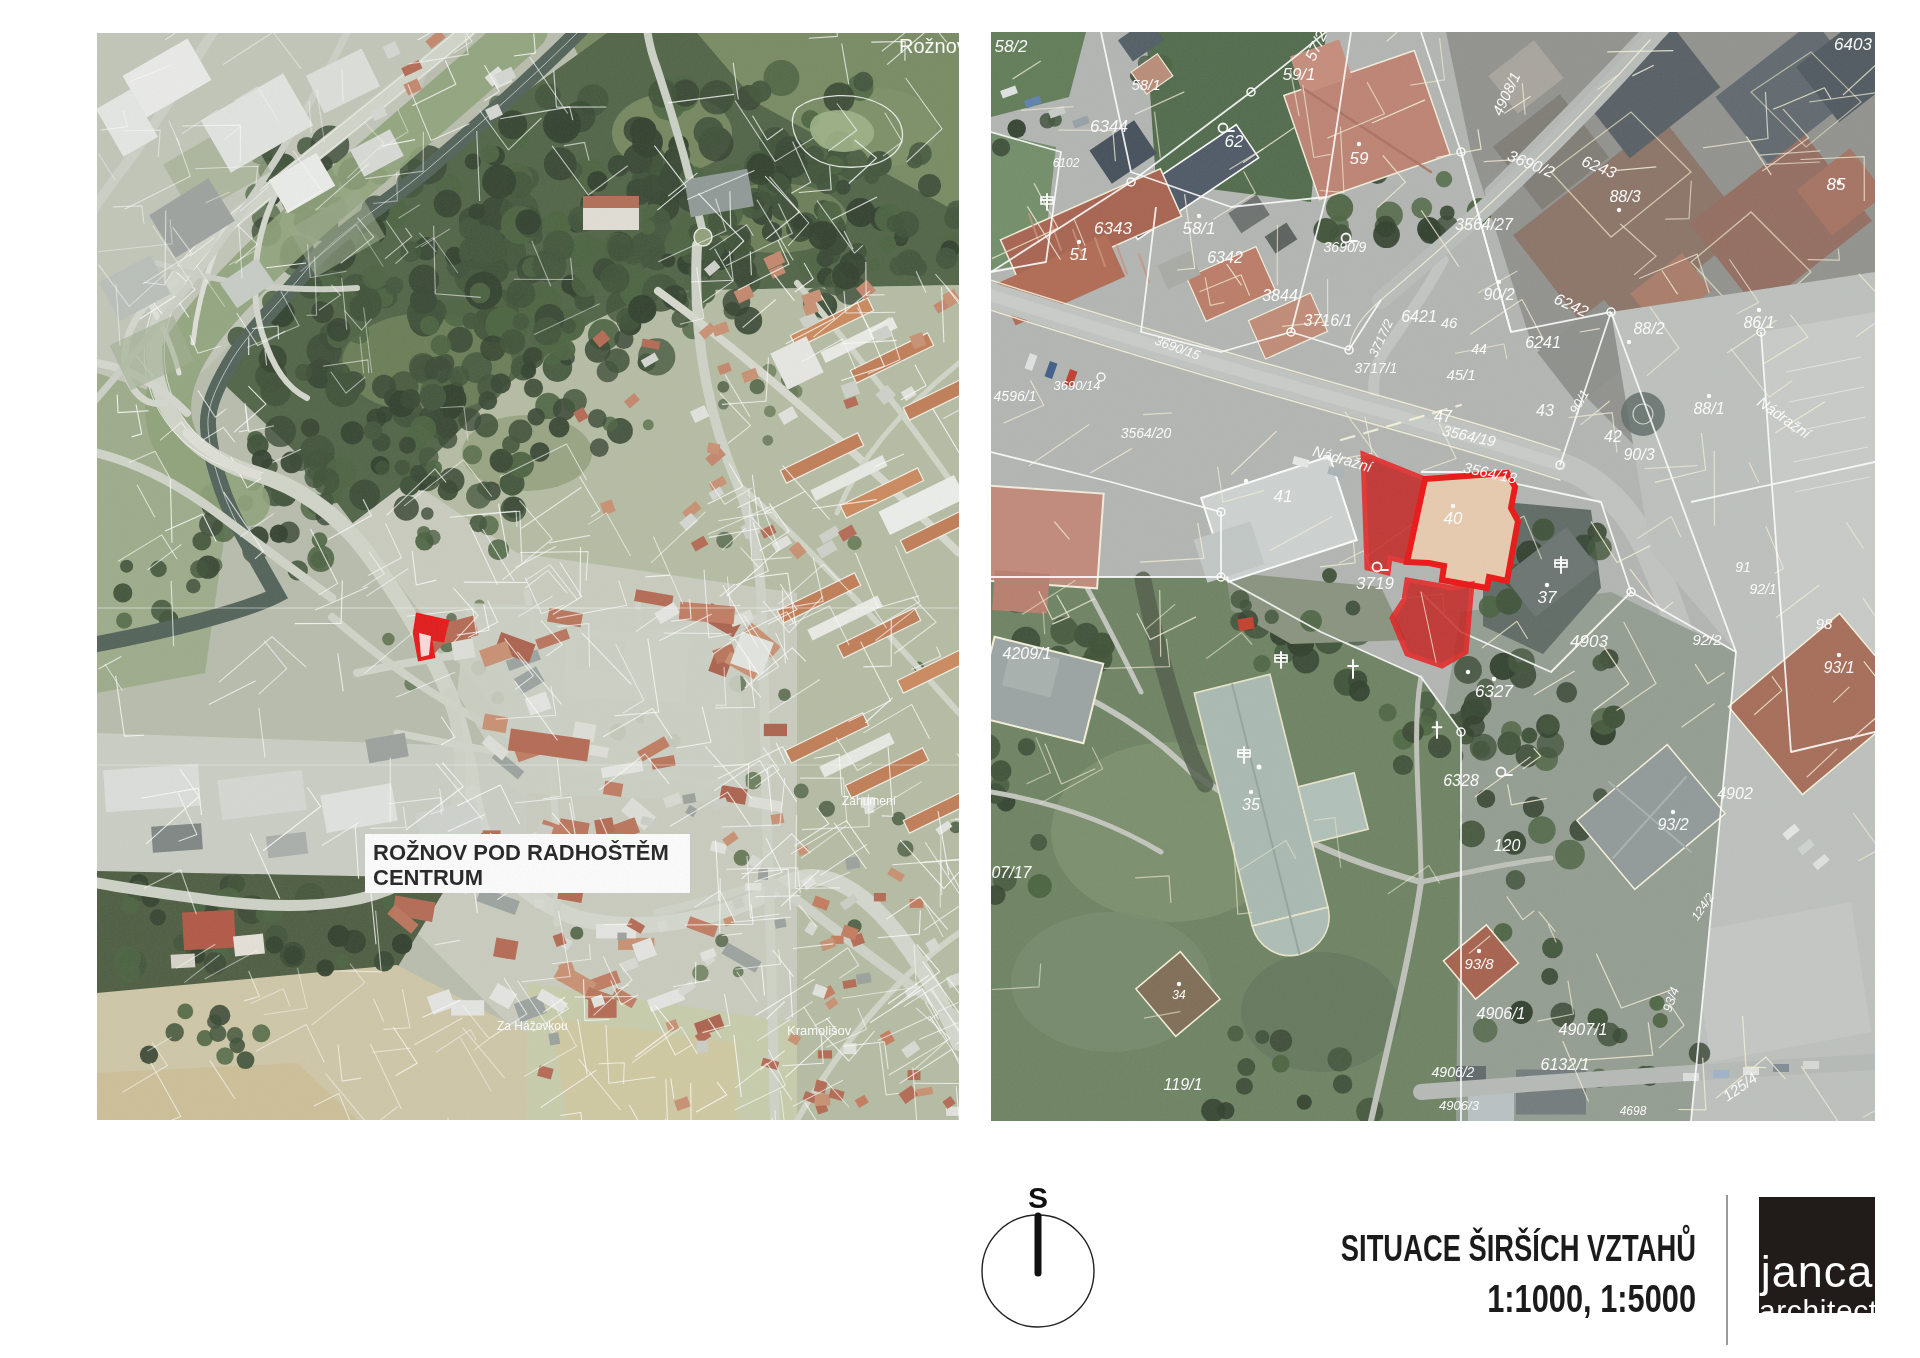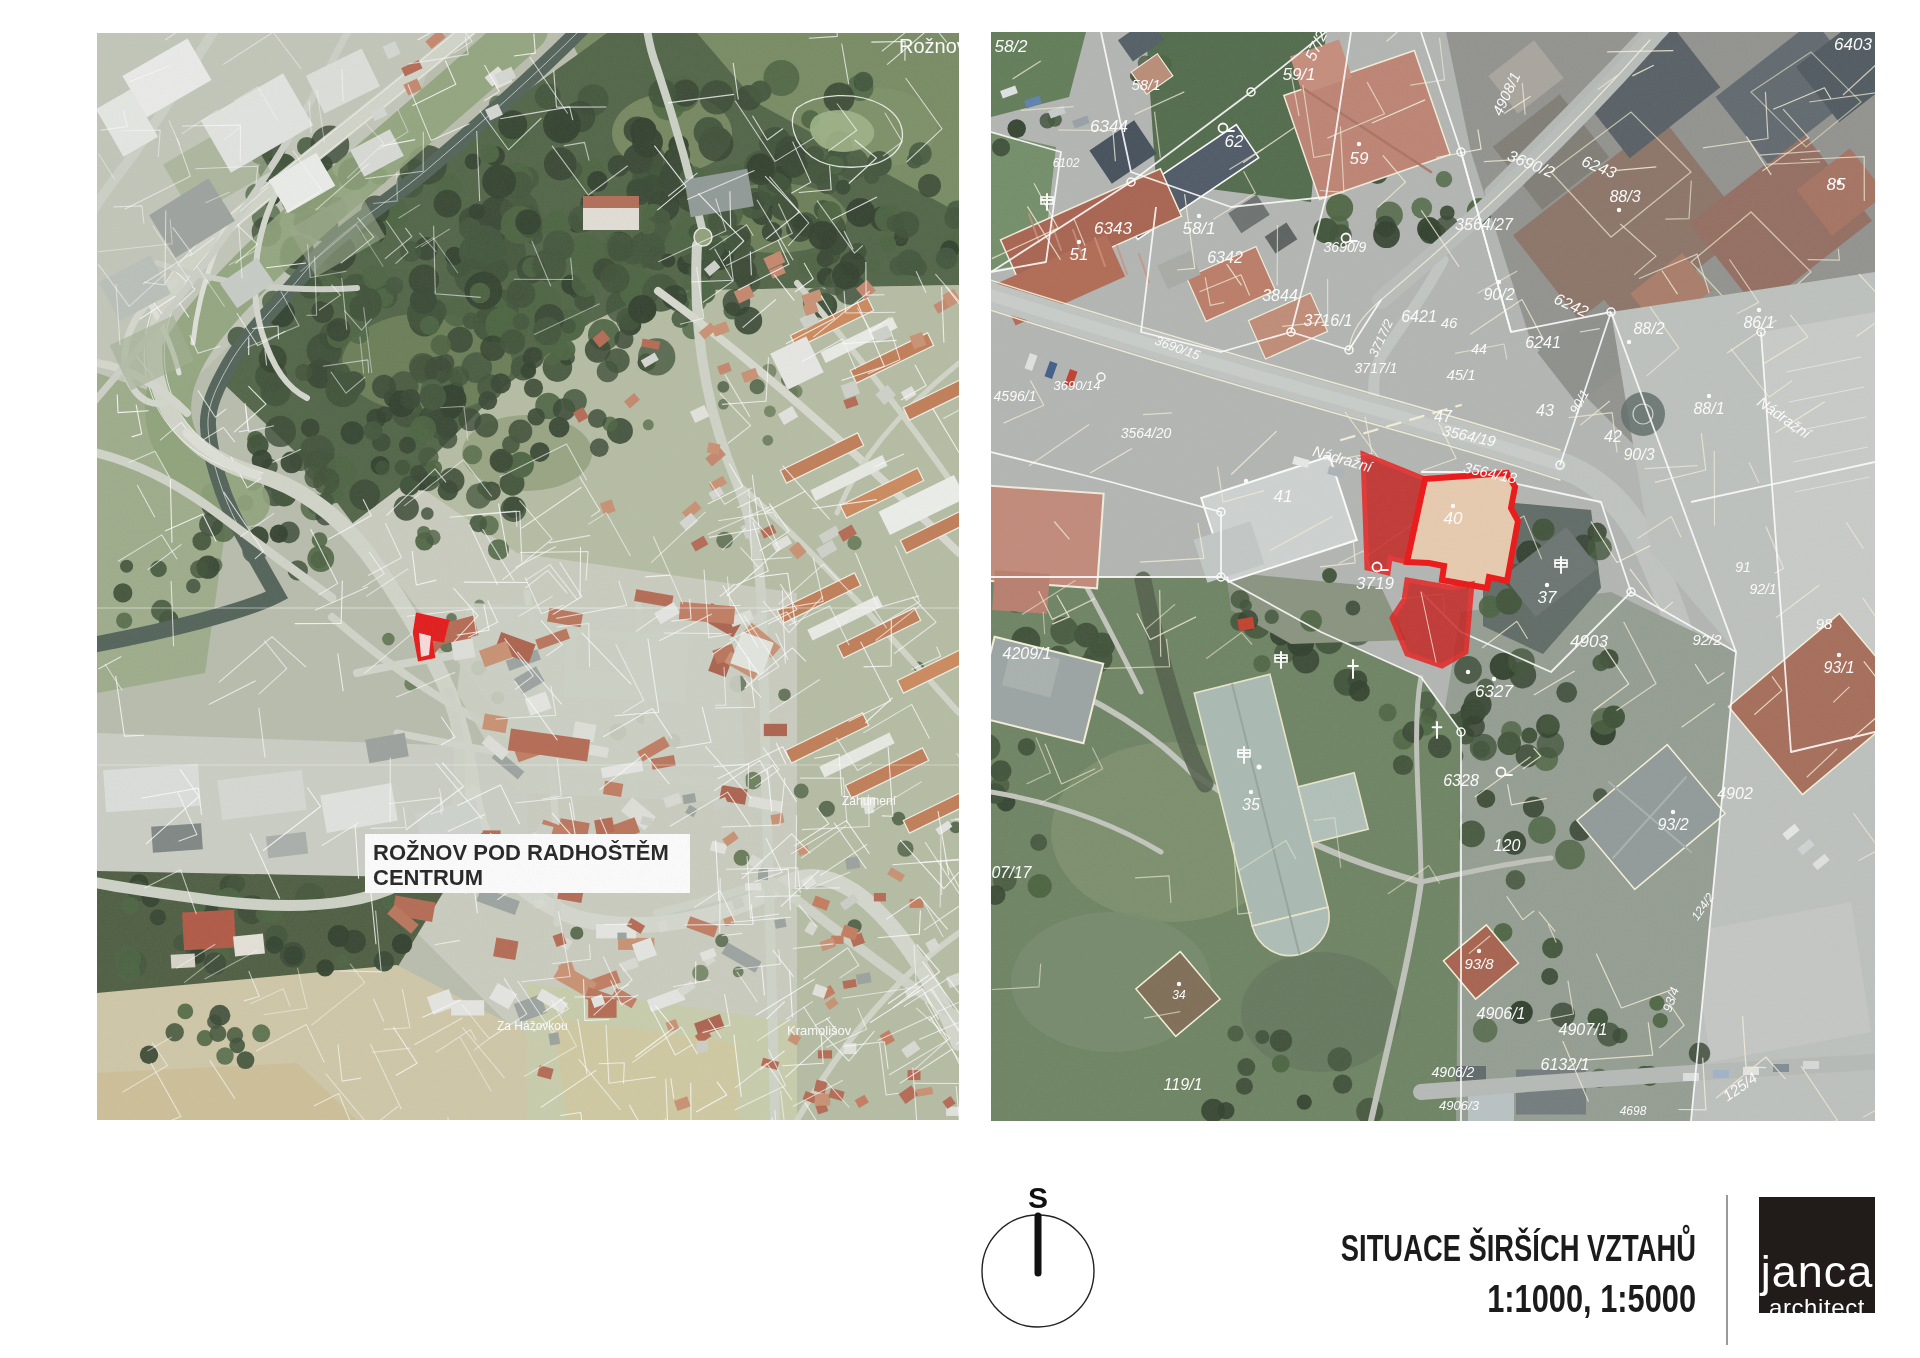--- a/index.html
+++ b/index.html
@@ -1944,14 +1944,14 @@
 </svg>
 
 <div class="abs" style="left:1100px;top:1231px;width:596px;text-align:right;font-weight:bold;color:#1b1b1b;font-size:36px;line-height:36px;transform:scaleX(0.76);transform-origin:100% 50%">SITUACE ŠIRŠÍCH VZTAHŮ</div>
 
 <div class="abs" style="left:1100px;top:1280px;width:596px;text-align:right;font-weight:bold;color:#1b1b1b;font-size:38px;line-height:38px;transform:scaleX(0.81);transform-origin:100% 50%">1:1000, 1:5000</div>
 
 <div class="abs" style="left:1726px;top:1195px;width:2px;height:150px;background:#9a9a9a"></div>
 
 <div class="abs" style="left:1759px;top:1197px;width:116px;height:116px;background:#211c1a;color:#fff;text-align:center">
   <div style="margin-top:49px;font-size:45px;letter-spacing:1px">janca</div>
-  <div style="font-size:24px;margin-top:-4px;letter-spacing:0.6px">architect</div>
+  <div style="font-size:30px;margin-top:-4px;letter-spacing:0.6px">architect</div>
 </div>
 
 </body></html>

